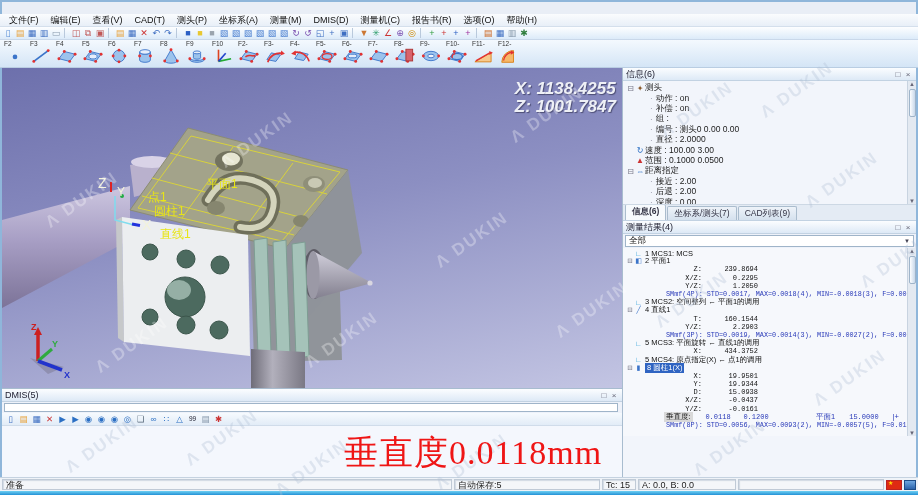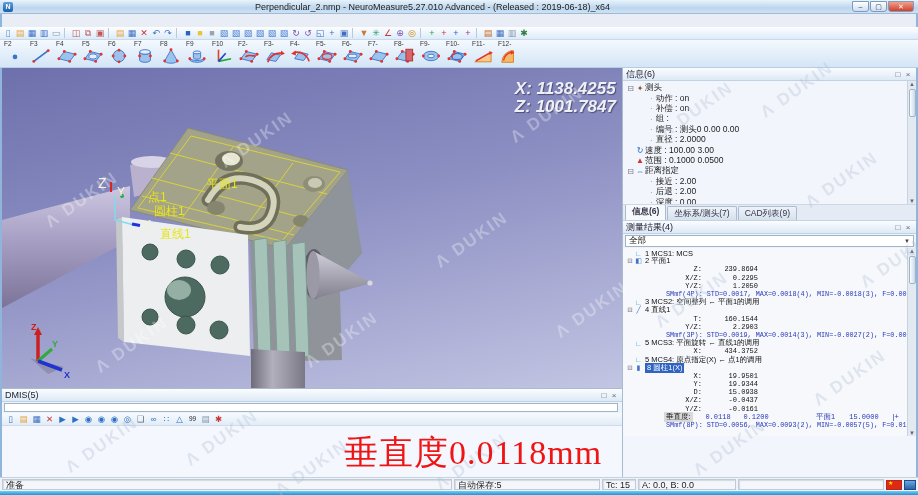--- a/index.html
+++ b/index.html
@@ -107,30 +107,35 @@
   .flag { width:16px; height:10px; background:#df2a12; position:relative; border:1px solid #b22; }
   .flag:after { content:"★"; position:absolute; left:1px; top:-2px; color:#ffde00; font-size:6px; }
   .ime { width:12px; height:10px; background:linear-gradient(#6ea6e0,#2b62ab); border:1px solid #1d4b86; }
   .bottom-edge { position:absolute; left:0; top:491px; width:918px; height:4px; background:linear-gradient(#6fd0f2,#2492d6); }
 </style>
 </head>
 <body>
 
 <div class="window">
 
-  <div class="titlebar">
-    <span class="app-icon">N</span>
-    <span class="title-text">Perpendicular_2.nmp - NeuroMeasure5.27.010 Advanced - (Released : 2019-06-18)_x64</span>
-    <div class="win-controls">
-      <span class="wc">–</span>
-      <span class="wc">▢</span>
-      <span class="wc close">✕</span>
-    </div>
-  </div>
-
+
+  <div class="menubar">
+      <span class="menu-item">文件(F)</span>
+      <span class="menu-item">编辑(E)</span>
+      <span class="menu-item">查看(V)</span>
+      <span class="menu-item">CAD(T)</span>
+      <span class="menu-item">测头(P)</span>
+      <span class="menu-item">坐标系(A)</span>
+      <span class="menu-item">测量(M)</span>
+      <span class="menu-item">DMIS(D)</span>
+      <span class="menu-item">测量机(C)</span>
+      <span class="menu-item">报告书(R)</span>
+      <span class="menu-item">选项(O)</span>
+      <span class="menu-item">帮助(H)</span>
+    </div>
   <div class="toolbar1">
       <span class="tb-ico" style="color: rgb(91, 143, 214);">▯</span>
       <span class="tb-ico" style="color: rgb(232, 163, 61);">▤</span>
       <span class="tb-ico" style="color: rgb(63, 111, 194);">▦</span>
       <span class="tb-ico" style="color: rgb(63, 111, 194);">▥</span>
       <span class="tb-ico" style="color: rgb(135, 153, 171);">▭</span>
       <span class="tb-sep"></span>
       <span class="tb-ico" style="color: rgb(192, 88, 88);">◫</span>
       <span class="tb-ico" style="color: rgb(192, 88, 88);">⧉</span>
       <span class="tb-ico" style="color: rgb(192, 88, 88);">▣</span>

